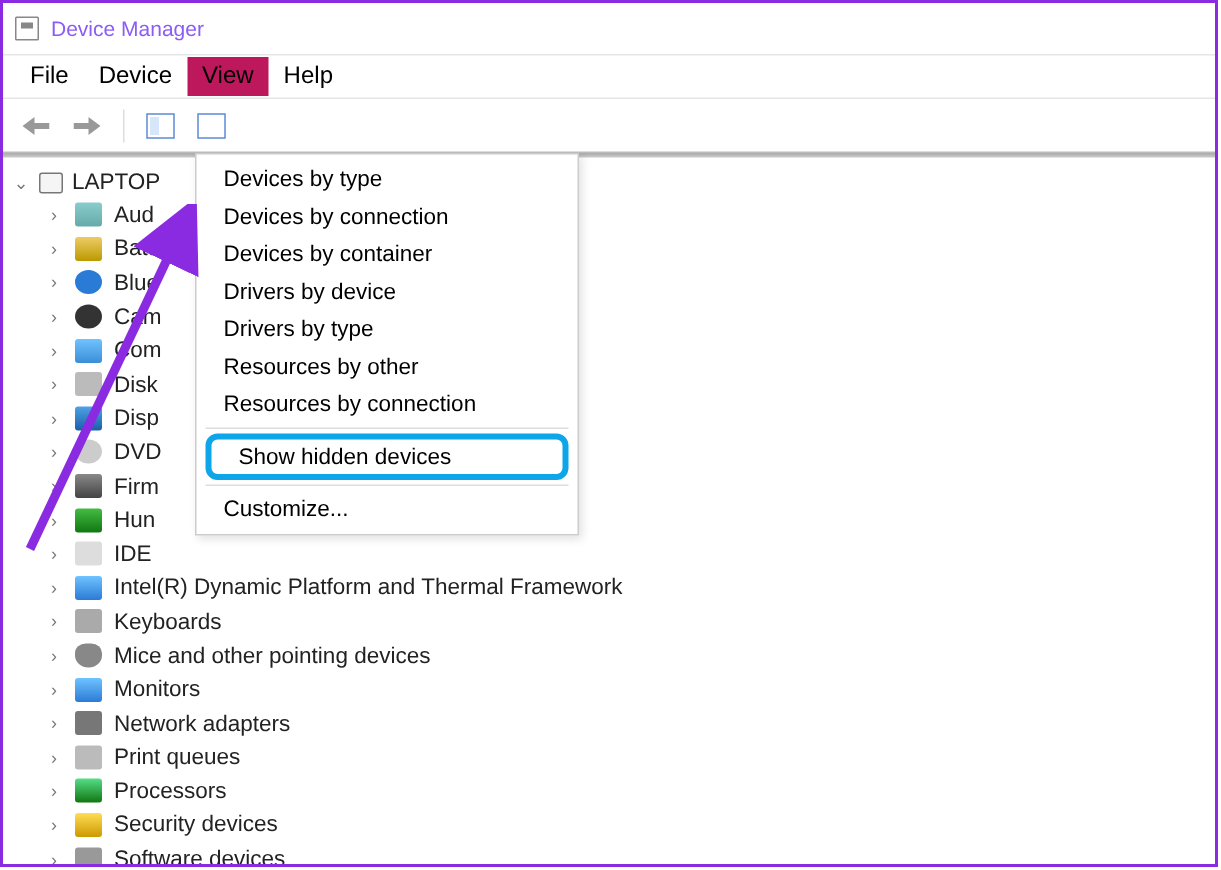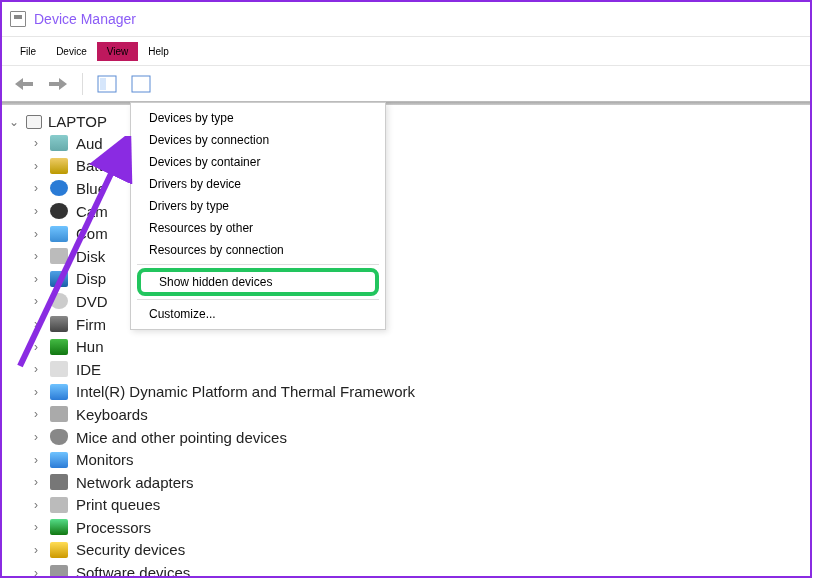--- a/index.html
+++ b/index.html
@@ -29,21 +29,21 @@
       content:"";
       position:absolute; left:3px; top:3px;
       width:8px; height:4px;
       background:#888;
     }
     .menubar {
       height: 30px;
       border-top: 1px solid #e6e6e6;
       border-bottom: 1px solid #e6e6e6;
       display: flex; align-items: center;
-      font-size: 10px;
+      font-size: 16px;
       padding: 0 8px;
     }
     .menubar .menuitem {
       padding: 4px 10px;
       cursor: default;
     }
     .menubar .menuitem.active {
       background: #be185d;
     }
     .toolbar {
@@ -129,26 +129,26 @@
       left: 128px; top: 0px;
       width: 256px;
       background: #fff;
       border: 1px solid #ccc;
       box-shadow: 2px 2px 6px rgba(0,0,0,0.12);
       z-index: 10;
       padding: 4px 0;
     }
     .ddi {
       padding: 4px 18px;
-      font-size: 12px;
+      font-size: 15px;
       cursor: default;
     }
     .ddsep { height:1px; background:#ddd; margin:3px 6px; }
     .highlight-box {
-      border: 4px solid #22c55e;
+      border: 4px solid #0ea5e9;
       border-radius: 8px;
       padding: 1px 14px;
       margin: 0 6px;
     }
     .arrow-annotation {
       position:absolute;
       left: 10px; top: 34px;
       width: 140px; height: 250px;
       z-index: 20;
       pointer-events:none;

